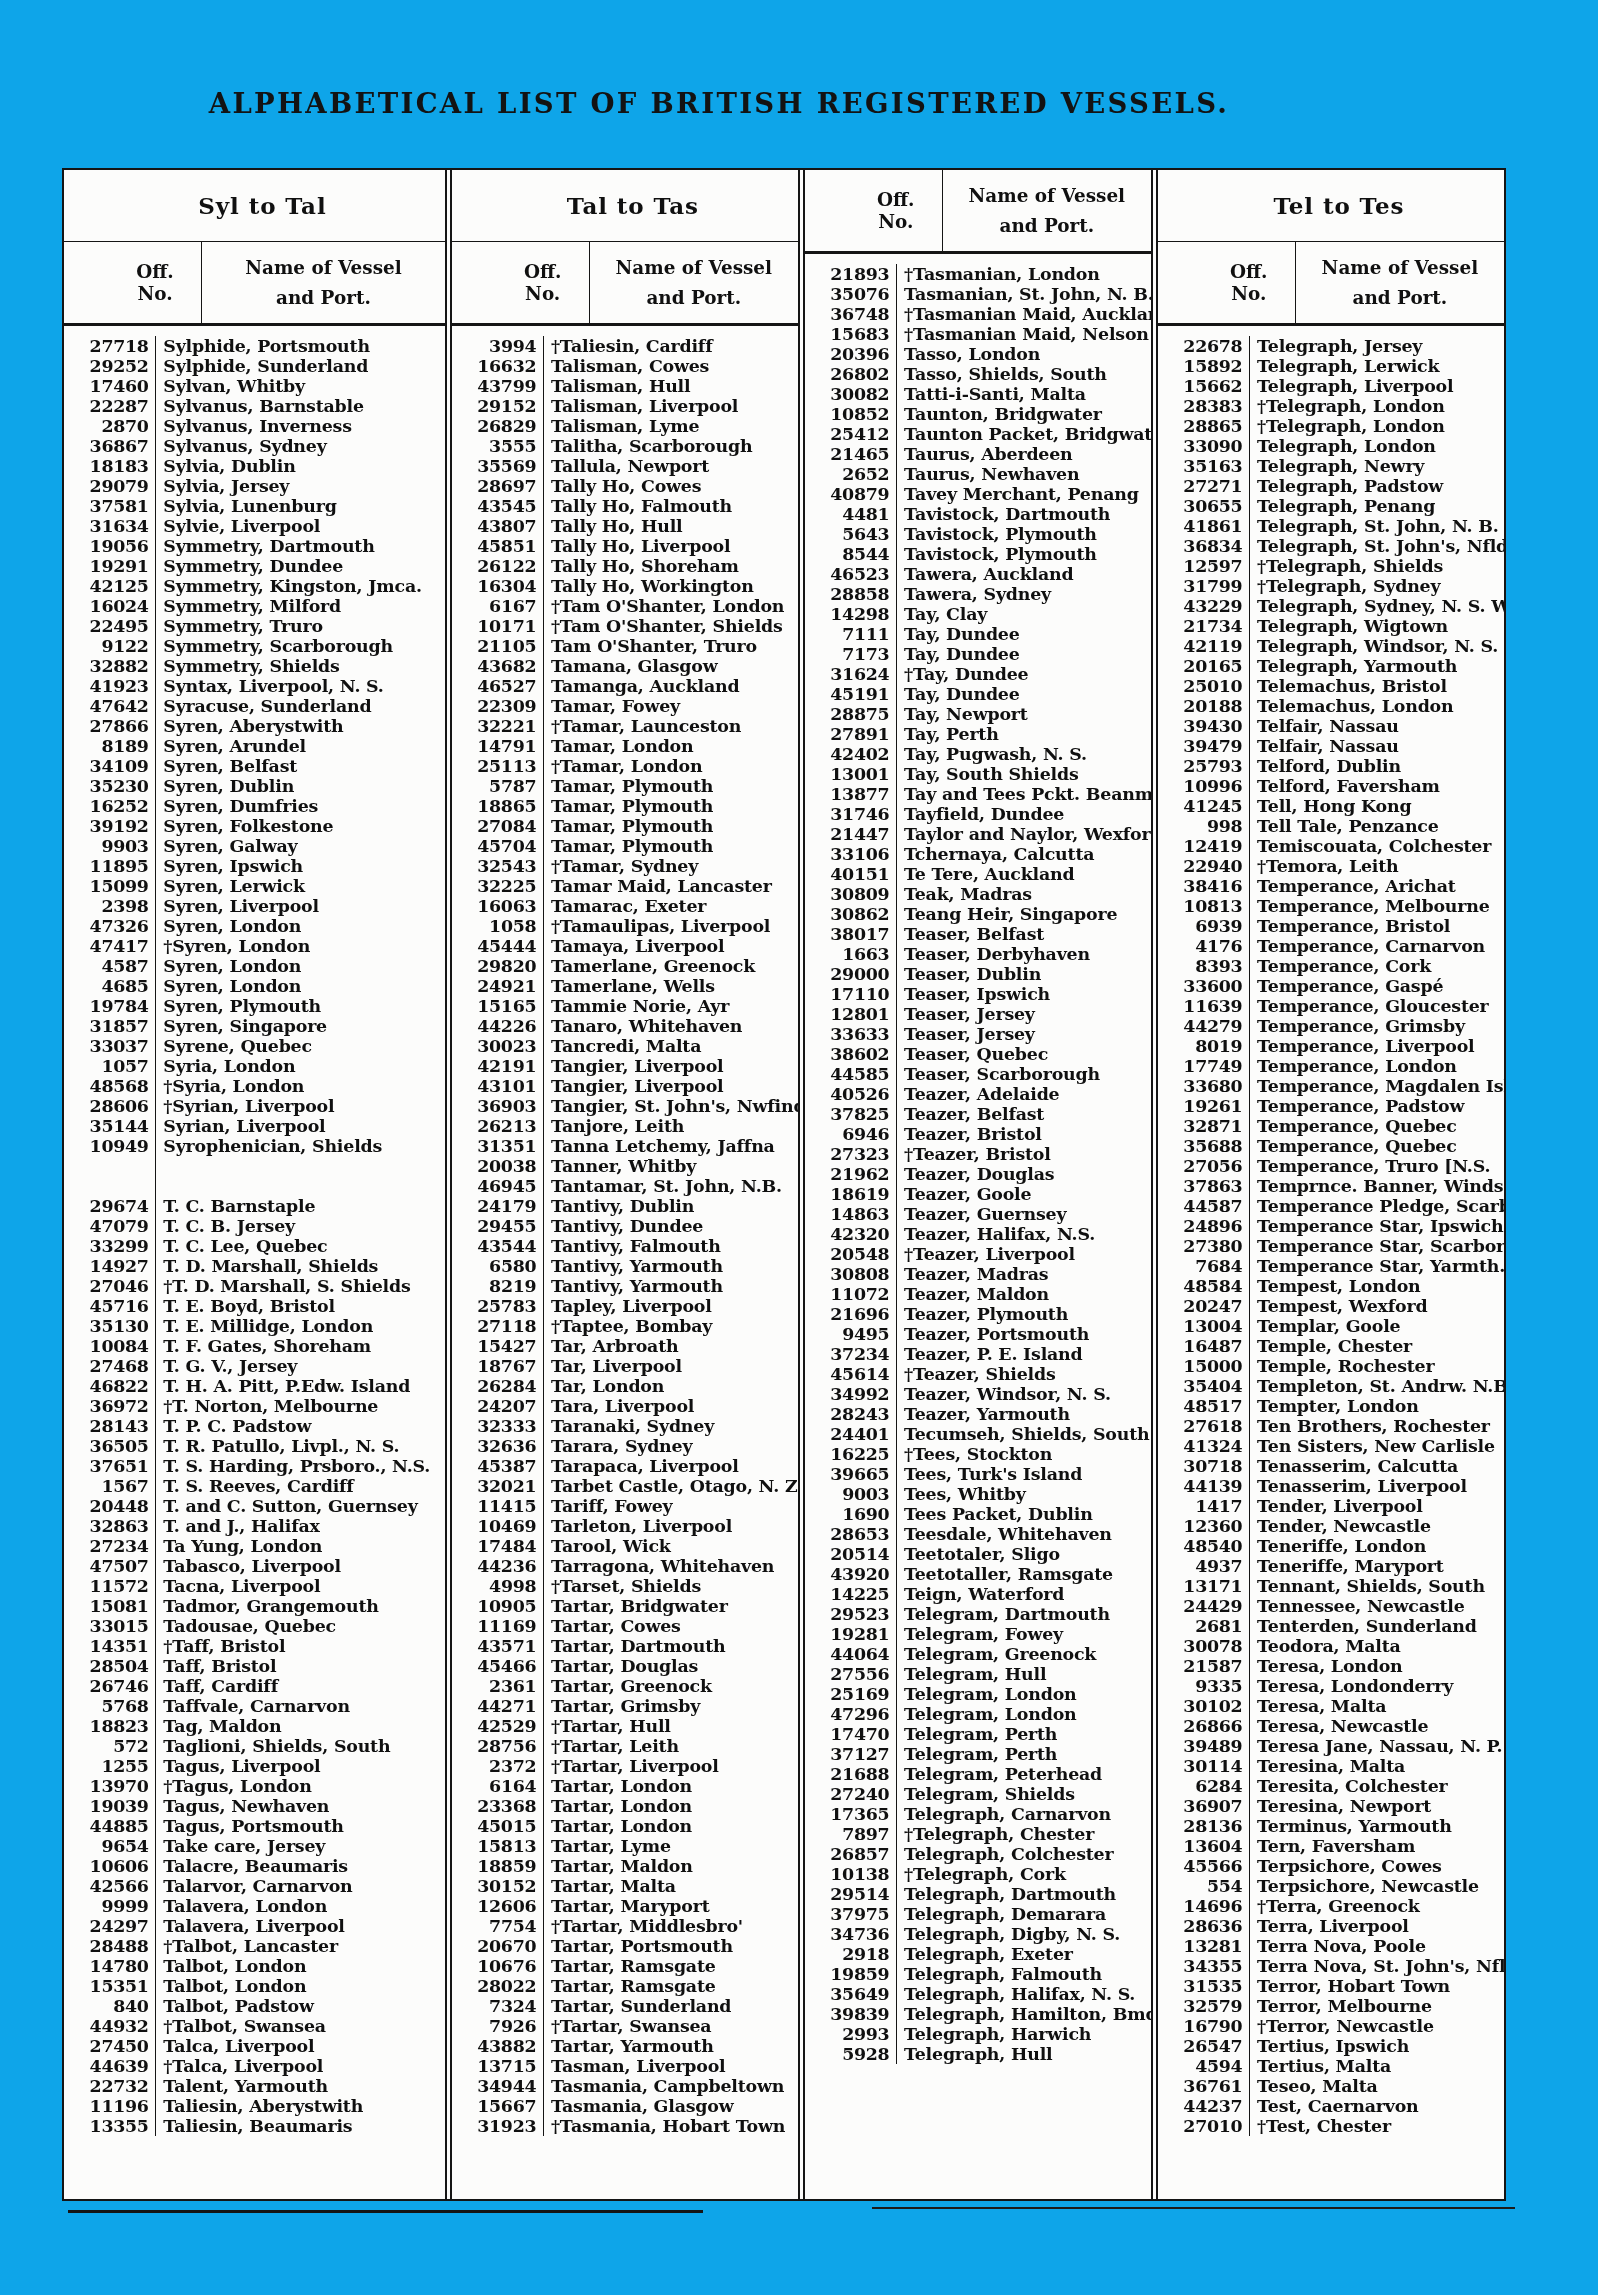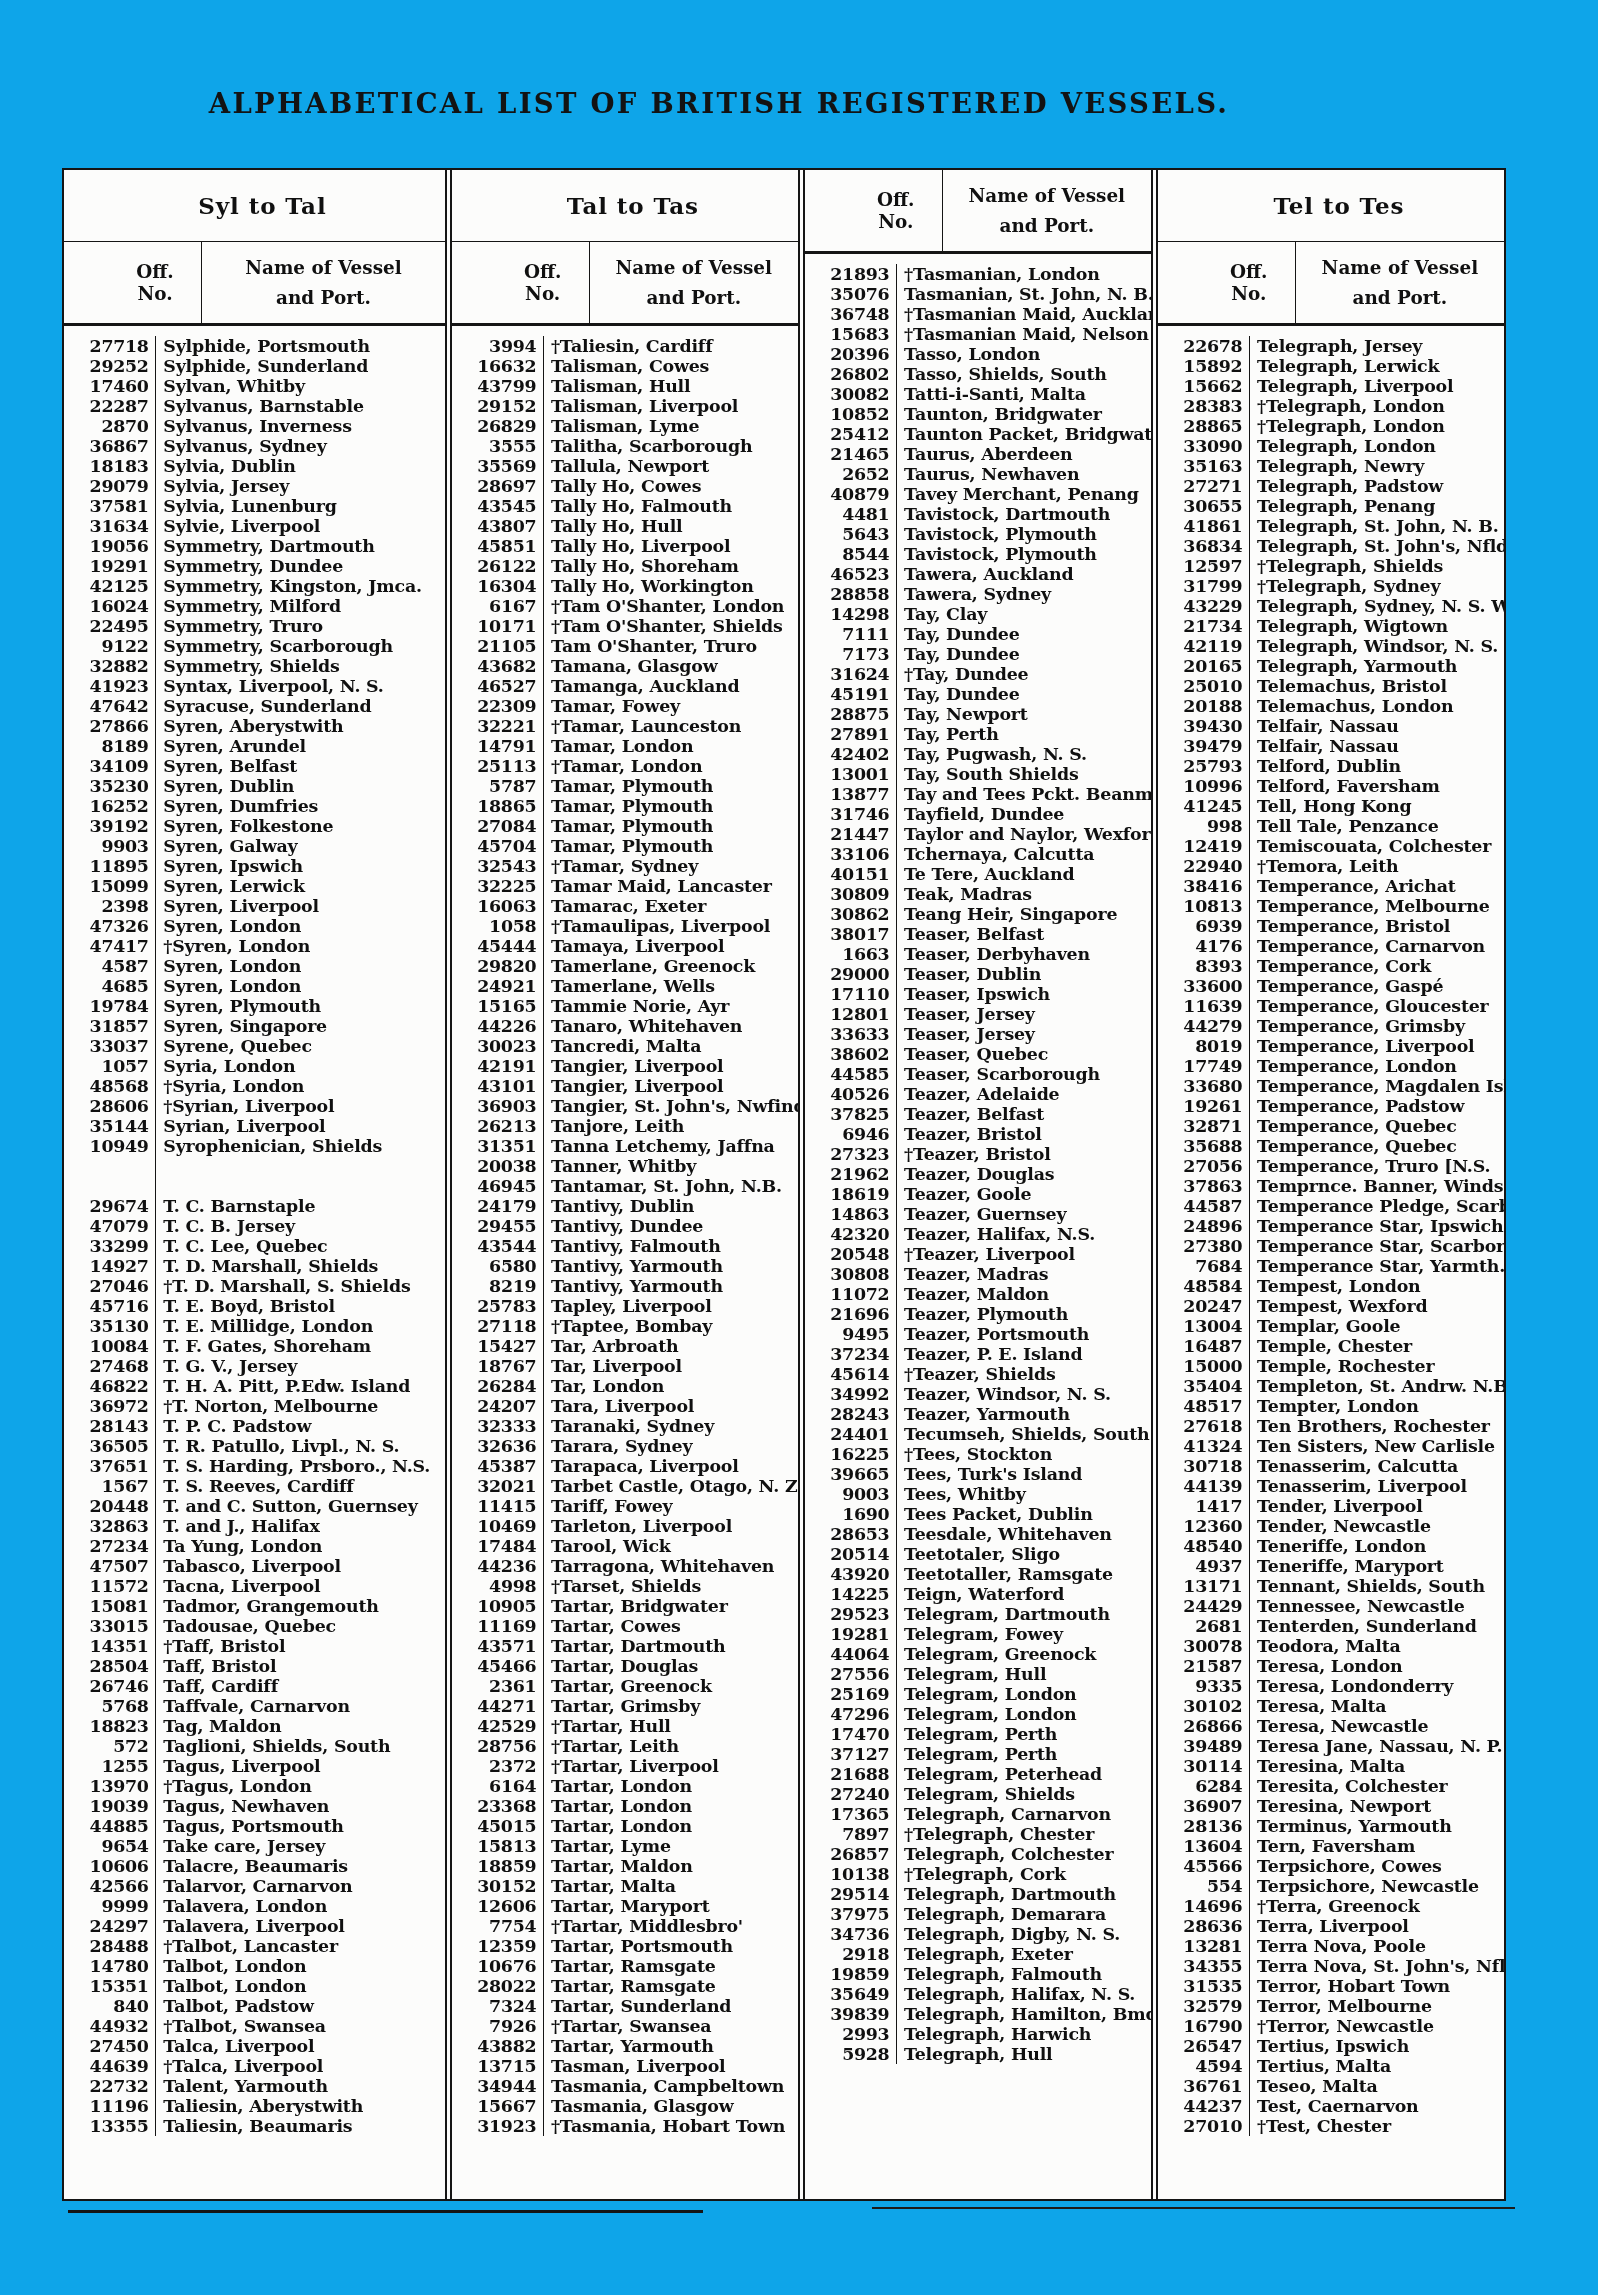--- a/index.html
+++ b/index.html
@@ -852,21 +852,21 @@
           </div>
           <div class="row">
             <span class="num">12606</span>
             <span class="vname">Tartar, Maryport</span>
           </div>
           <div class="row">
             <span class="num">7754</span>
             <span class="vname">†Tartar, Middlesbro'</span>
           </div>
           <div class="row">
-            <span class="num">12359</span>
+            <span class="num">20670</span>
             <span class="vname">Tartar, Portsmouth</span>
           </div>
           <div class="row">
             <span class="num">10676</span>
             <span class="vname">Tartar, Ramsgate</span>
           </div>
           <div class="row">
             <span class="num">28022</span>
             <span class="vname">Tartar, Ramsgate</span>
           </div>

